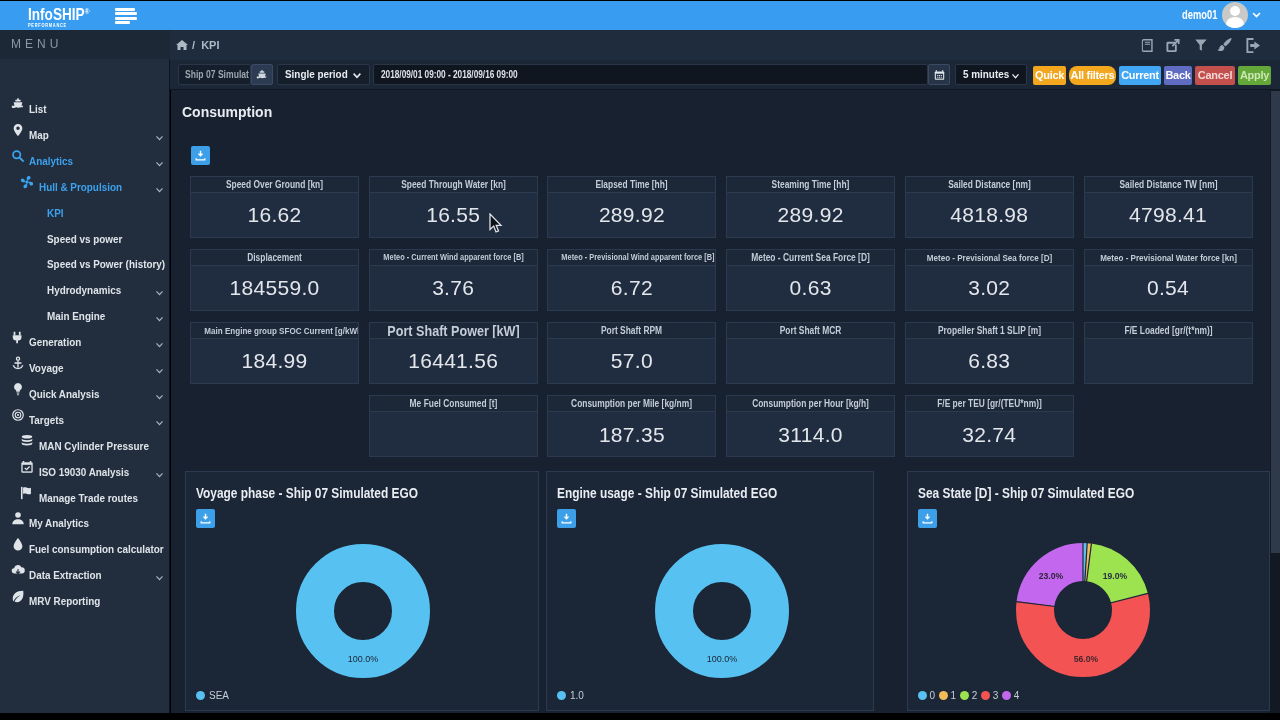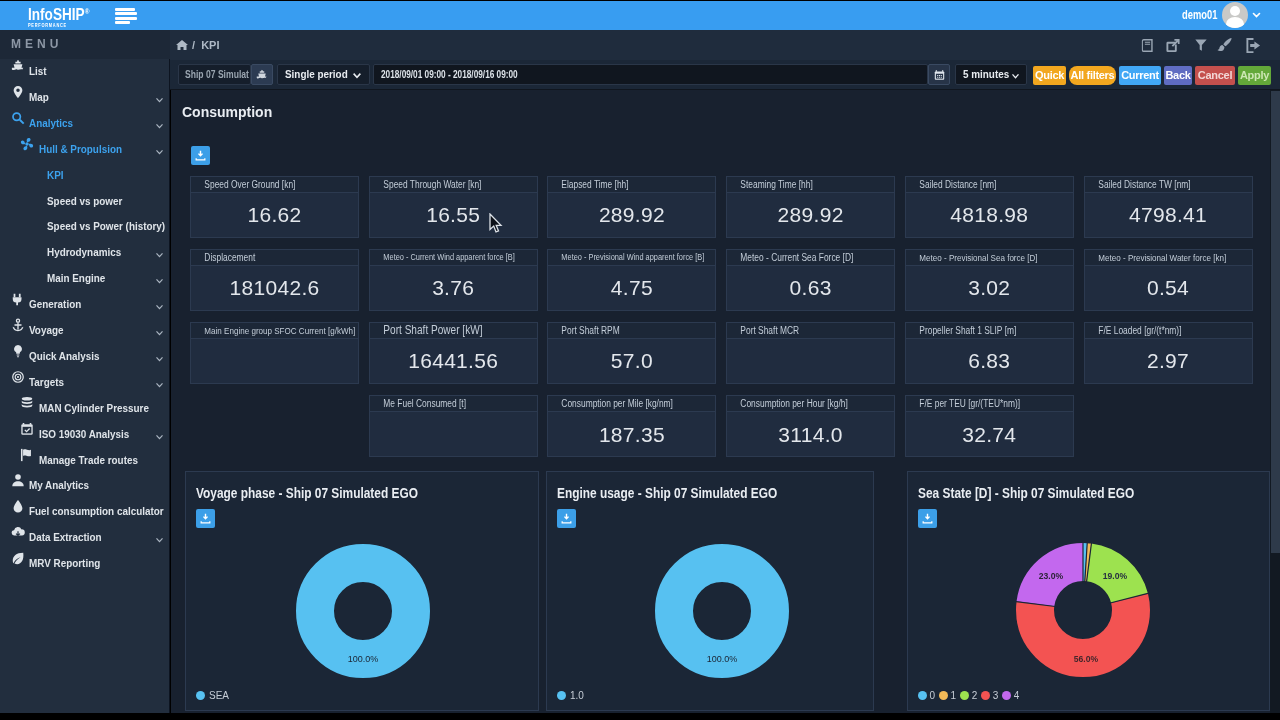--- a/index.html
+++ b/index.html
@@ -25,33 +25,33 @@
   #crumb { left:15px; top:0; height:30px; display:flex; align-items:center; color:#aeb9c5; font-size:11px; font-weight:700; }
   #topicons { left:0; top:0; }
 
   
   #row3 { left:170px; top:60px; width:1110px; height:30px; background:#1b2737; border-bottom:1px solid #10161f; }
   .inp { position:absolute; top:64px; height:21px; background:#151e2b; border:1px solid #2a3648; border-radius:2px; color:#97a2ad; font-size:11px; font-weight:700; line-height:19px; padding:0 7px; white-space:nowrap; overflow:hidden; }
   .btn { position:absolute; top:66px; white-space:nowrap; height:19px; border-radius:2px; color:#fff; font-size:11px; letter-spacing:-0.3px; overflow:hidden; font-weight:700; text-align:center; line-height:19px; }
 
   
   #sidebar { left:0; top:30px; width:170px; height:683px; background:#222e3e; border-right:1px solid #0d1420; }
-  #menuhdr { left:0; top:0; width:170px; height:29px; background:#1d2837; color:#8d97a5; font-size:12px; font-weight:700; letter-spacing:4px; line-height:29px; padding-left:11px; }
-  .mi { position:absolute; left:0; width:170px; height:26px; display:flex; align-items:center; color:#dfe4e9; font-size:11.5px; font-weight:600; }
+  #menuhdr { left:0; top:0; width:170px; height:29px; background:#1d2837; color:#8d97a5; font-size:12px; font-weight:400; letter-spacing:4px; line-height:29px; padding-left:11px; }
+  .mi { position:absolute; left:0; width:170px; height:26px; display:flex; align-items:center; color:#dfe4e9; font-size:11.5px; font-weight:600;margin-top:38px; }
   .mi .tx { transform:scaleX(0.86) translateY(-58%) !important; transform-origin:left center; }
   .mi .ic { position:absolute; width:14px; height:14px; display:flex; }
   .mi .tx { white-space:nowrap; }
   .mi .ch { position:absolute; right:6px; top:50%; margin-top:-4px; }
 
   
   #content { left:171px; top:90px; width:1099px; height:623px; background:#18212f; }
   #ptitle { left:11px; top:14px; font-size:14px; font-weight:700; color:#e9edf2; }
   .dlbtn { position:absolute; width:19px; height:19px; background:#3c9fe8; border-radius:2px; display:flex; align-items:center; justify-content:center; }
   .card { position:absolute; width:169px; height:62px; background:#202c3f; border:1px solid #2c3a50; }
-  .card .hd { height:16px; background:#1c2737; border-bottom:1px solid #2c3a50; color:#c3cdd8; overflow:hidden; font-weight:400; line-height:15px; white-space:nowrap; }
+  .card .hd { height:16px; background:#1c2737; border-bottom:1px solid #2c3a50; color:#c3cdd8; overflow:hidden; font-weight:700; text-align:center; line-height:15px; white-space:nowrap; }
   .card .hd span { display:block; width:100%; transform:scaleX(0.84); transform-origin:center; }
   .card .val { height:45px; display:flex; align-items:center; justify-content:center; color:#e3e7ec; font-size:21px; letter-spacing:0.3px; }
 
   .panel { position:absolute; top:381px; height:240px; background:#1b2636; border:1px solid #2c3a50; }
   .panel .ti { position:absolute; left:10px; top:13px; font-size:14px; font-weight:700; color:#e9edf2; white-space:nowrap; transform:scaleX(0.85); transform-origin:left center; }
   .legend { position:absolute; bottom:9px; left:10px; display:flex; align-items:center; font-size:10px; color:#c6cdd6; }
   .ldot { width:9px; height:9px; border-radius:50%; margin-right:4px; }
 
   
   #sbtrack { left:1270px; top:90px; width:10px; height:623px; background:#121922; }
@@ -413,33 +413,33 @@
         <div class="card" style="left:912.5px;top:85.5px">
           <div class="hd" style="font-size:10px">
             <span>Sailed Distance TW [nm]</span>
           </div>
           <div class="val">4798.41</div>
         </div>
         <div class="card" style="left:19.0px;top:158.7px">
           <div class="hd" style="font-size:10px">
             <span>Displacement</span>
           </div>
-          <div class="val">181042.6</div>
+          <div class="val">184559.0</div>
         </div>
         <div class="card" style="left:197.7px;top:158.7px">
           <div class="hd" style="font-size:8.8px">
             <span>Meteo - Current Wind apparent force [B]</span>
           </div>
           <div class="val">3.76</div>
         </div>
         <div class="card" style="left:376.4px;top:158.7px">
           <div class="hd" style="font-size:8.8px">
             <span>Meteo - Previsional Wind apparent force [B]</span>
           </div>
-          <div class="val">4.75</div>
+          <div class="val">6.72</div>
         </div>
         <div class="card" style="left:555.1px;top:158.7px">
           <div class="hd" style="font-size:10px">
             <span>Meteo - Current Sea Force [D]</span>
           </div>
           <div class="val">0.63</div>
         </div>
         <div class="card" style="left:733.8px;top:158.7px">
           <div class="hd" style="font-size:9.6px">
             <span>Meteo - Previsional Sea force [D]</span>
@@ -449,23 +449,24 @@
         <div class="card" style="left:912.5px;top:158.7px">
           <div class="hd" style="font-size:9.6px">
             <span>Meteo - Previsional Water force [kn]</span>
           </div>
           <div class="val">0.54</div>
         </div>
         <div class="card" style="left:19.0px;top:231.9px">
           <div class="hd" style="font-size:9.6px">
             <span>Main Engine group SFOC Current [g/kWh]</span>
           </div>
+          <div class="val">184.99</div>
         </div>
         <div class="card" style="left:197.7px;top:231.9px">
-          <div class="hd" style="font-size:12px">
+          <div class="hd" style="font-size:15px">
             <span>Port Shaft Power [kW]</span>
           </div>
           <div class="val">16441.56</div>
         </div>
         <div class="card" style="left:376.4px;top:231.9px">
           <div class="hd" style="font-size:10px">
             <span>Port Shaft RPM</span>
           </div>
           <div class="val">57.0</div>
         </div>
@@ -477,21 +478,20 @@
         <div class="card" style="left:733.8px;top:231.9px">
           <div class="hd" style="font-size:10px">
             <span>Propeller Shaft 1 SLIP [m]</span>
           </div>
           <div class="val">6.83</div>
         </div>
         <div class="card" style="left:912.5px;top:231.9px">
           <div class="hd" style="font-size:10px">
             <span>F/E Loaded [gr/(t*nm)]</span>
           </div>
-          <div class="val">2.97</div>
         </div>
         <div class="card" style="left:197.7px;top:305.1px">
           <div class="hd" style="font-size:10px">
             <span>Me Fuel Consumed [t]</span>
           </div>
         </div>
         <div class="card" style="left:376.4px;top:305.1px">
           <div class="hd" style="font-size:10px">
             <span>Consumption per Mile [kg/nm]</span>
           </div>

